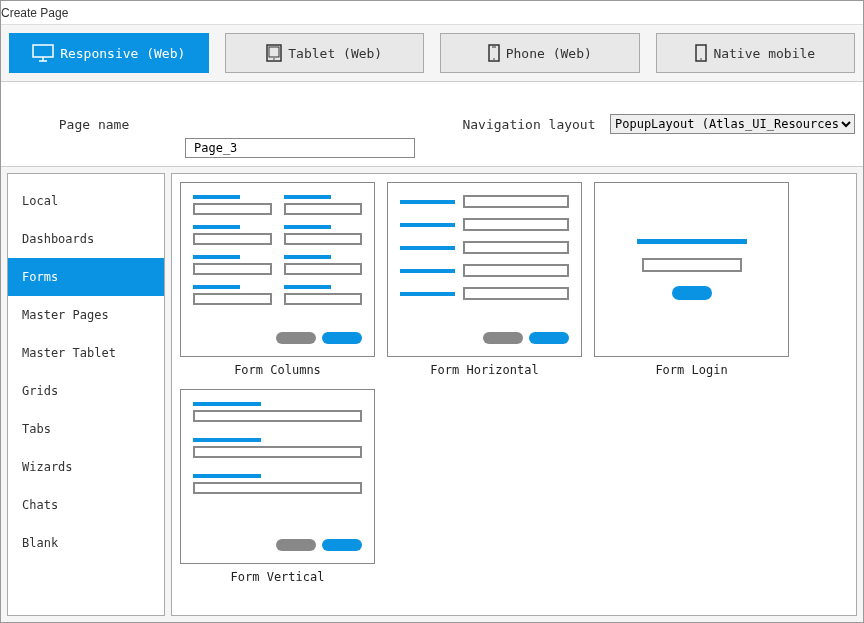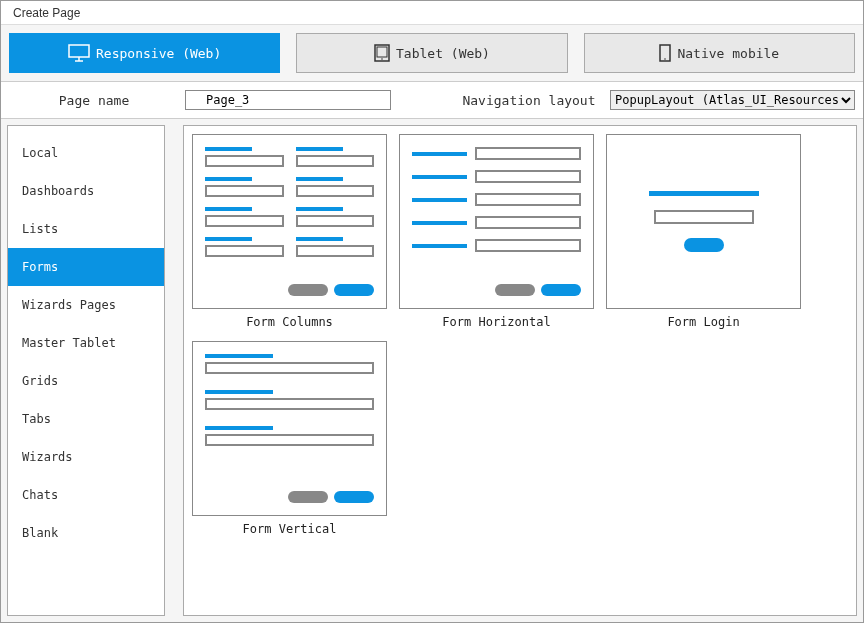--- a/index.html
+++ b/index.html
@@ -13,21 +13,21 @@
   .window {
     width: 864px;
     height: 623px;
     border: 1px solid #999;
     background: #f5f5f5;
     display: flex;
     flex-direction: column;
   }
   .titlebar {
     height: 24px;
-    padding-left: 12px;
+    padding-left: 0;
     display: flex;
     align-items: center;
     background: #fff;
     border-bottom: 1px solid #ddd;
     font-size: 12px;
   }
   .device-tabs {
     display: flex;
     padding: 8px;
     gap: 16px;
@@ -60,46 +60,47 @@
     border-bottom: 1px solid #ccc;
     background: #fff;
   }
   .props-row .label {
     width: 170px;
     text-align: center;
     font-family: monospace;
     font-size: 13px;
   }
   .props-row input[type=text] {
-    width: 206px;
+    width: 230px;
     height: 20px;
     font-family: monospace;
     font-size: 12px;
-    padding-left: 20px;
+    padding-left: 8px;
     border: 1px solid #888;
+    margin-top: 48px;
   }
   .props-row .spacer { flex: 1; }
   .props-row .label2 {
     width: 150px;
     text-align: center;
     font-family: monospace;
     font-size: 13px;
   }
   .props-row select {
     width: 245px;
     height: 20px;
     font-family: monospace;
     font-size: 12px;
     border: 1px solid #888;
   }
   .body {
     flex: 1;
     display: flex;
     padding: 6px;
-    gap: 18px;
+    gap: 6px;
     overflow: hidden;
   }
   .sidebar {
     width: 158px;
     border: 1px solid #aaa;
     background: #fff;
     overflow-y: auto;
     padding: 8px 0;
   }
   .sidebar-item {
@@ -245,42 +246,51 @@
             <rect x="3" y="3" width="10" height="10" stroke="currentColor" stroke-width="1" fill="none"></rect>
             <circle cx="8" cy="15" r="0.8" fill="currentColor"></circle>
           </svg>
         </span>
         <span>Tablet (Web)</span>
       </div>
       <div class="device-tab">
         <span class="icon">
           <svg width="12" height="18" viewBox="0 0 12 18">
             <rect x="1" y="1" width="10" height="16" stroke="currentColor" stroke-width="1.5" fill="none"></rect>
+            <line x1="4" y1="3" x2="8" y2="3" stroke="currentColor" stroke-width="1"></line>
+            <circle cx="6" cy="15" r="0.8" fill="currentColor"></circle>
+          </svg>
+        </span>
+        <span>Phone (Web)</span>
+      </div>
+      <div class="device-tab">
+        <span class="icon">
+          <svg width="12" height="18" viewBox="0 0 12 18">
+            <rect x="1" y="1" width="10" height="16" stroke="currentColor" stroke-width="1.5" fill="none"></rect>
             <circle cx="6" cy="15" r="0.8" fill="currentColor"></circle>
           </svg>
         </span>
         <span>Native mobile</span>
       </div>
     </div>
 
   <div class="props-row">
     <div class="label">Page name</div>
     <input type="text" value="Page_3" style="">
     <div class="spacer"></div>
     <div class="label2">Navigation layout</div>
     <select id="nav-select"><option>PopupLayout (Atlas_UI_Resources)</option></select>
   </div>
 
   <div class="body">
     <div class="sidebar" id="sidebar">
         <div class="sidebar-item">Local</div>
         <div class="sidebar-item">Dashboards</div>
-        <div class="sidebar-item">Lists</div>
         <div class="sidebar-item active">Forms</div>
-        <div class="sidebar-item">Wizards Pages</div>
+        <div class="sidebar-item">Master Pages</div>
         <div class="sidebar-item">Master Tablet</div>
         <div class="sidebar-item">Grids</div>
         <div class="sidebar-item">Tabs</div>
         <div class="sidebar-item">Wizards</div>
         <div class="sidebar-item">Chats</div>
         <div class="sidebar-item">Blank</div>
       </div>
     <div class="gallery" id="gallery">
         <div class="template-card">
           <div class="thumb">

